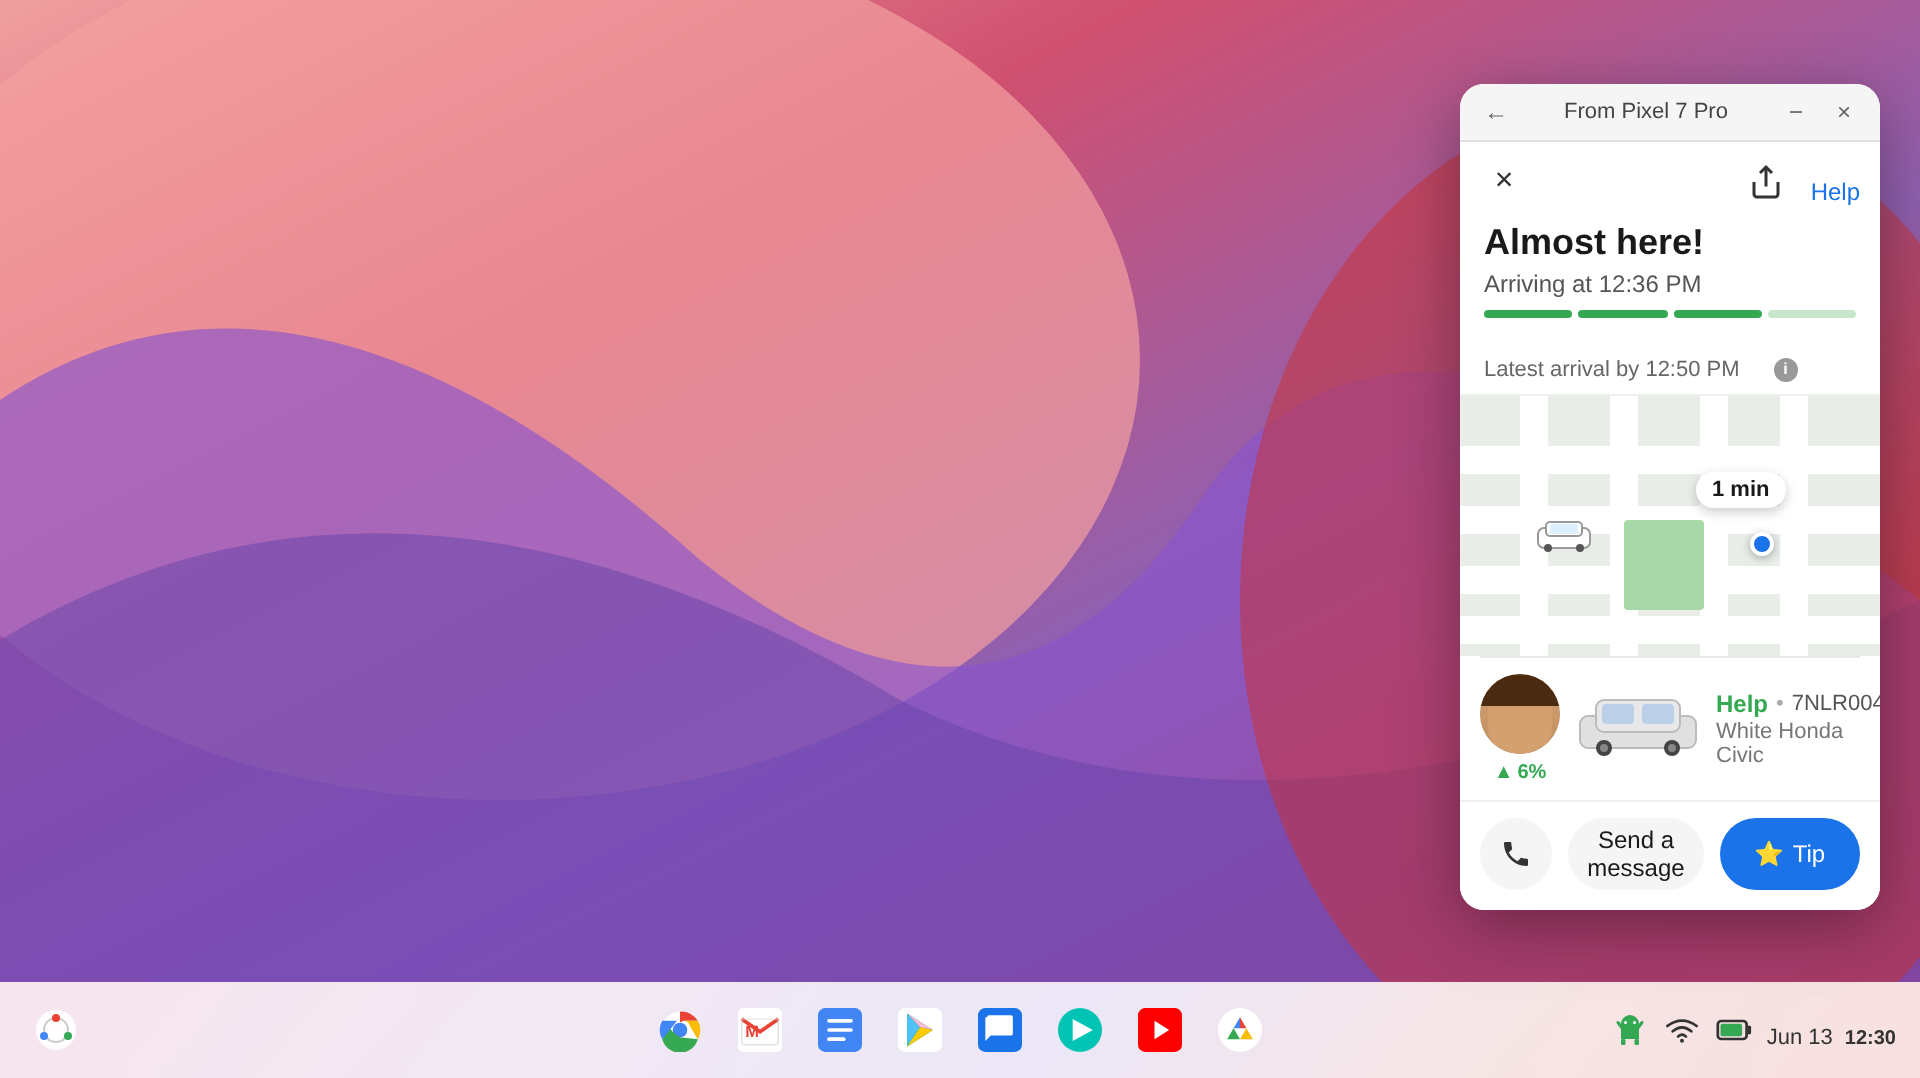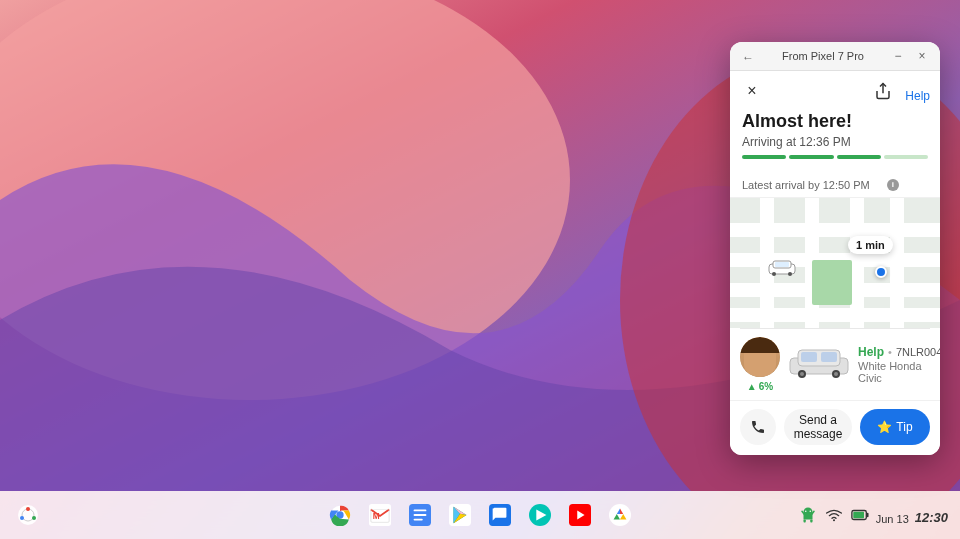--- a/index.html
+++ b/index.html
@@ -700,15 +700,15 @@
 
     <div class="tray-icon">
       <svg width="18" height="12" viewBox="0 0 20 12">
         <rect x="1" y="1" width="16" height="10" rx="2" fill="none" stroke="#333" stroke-width="1.5"></rect>
         <rect x="17.5" y="3.5" width="2" height="5" rx="1" fill="#333"></rect>
         <rect x="2.5" y="2.5" width="12" height="7" rx="1" fill="#34a853"></rect>
       </svg>
     </div>
 
     <span style="font-size:11px;color:#333;">Jun 13</span>
-    <span style="font-size:13px;font-weight:600;color:#333;font-style:italic;">12:30</span>
+    <span style="font-size:10px;font-weight:600;color:#333;">12:30</span>
   </div>
 </div>
 
 </body></html>

